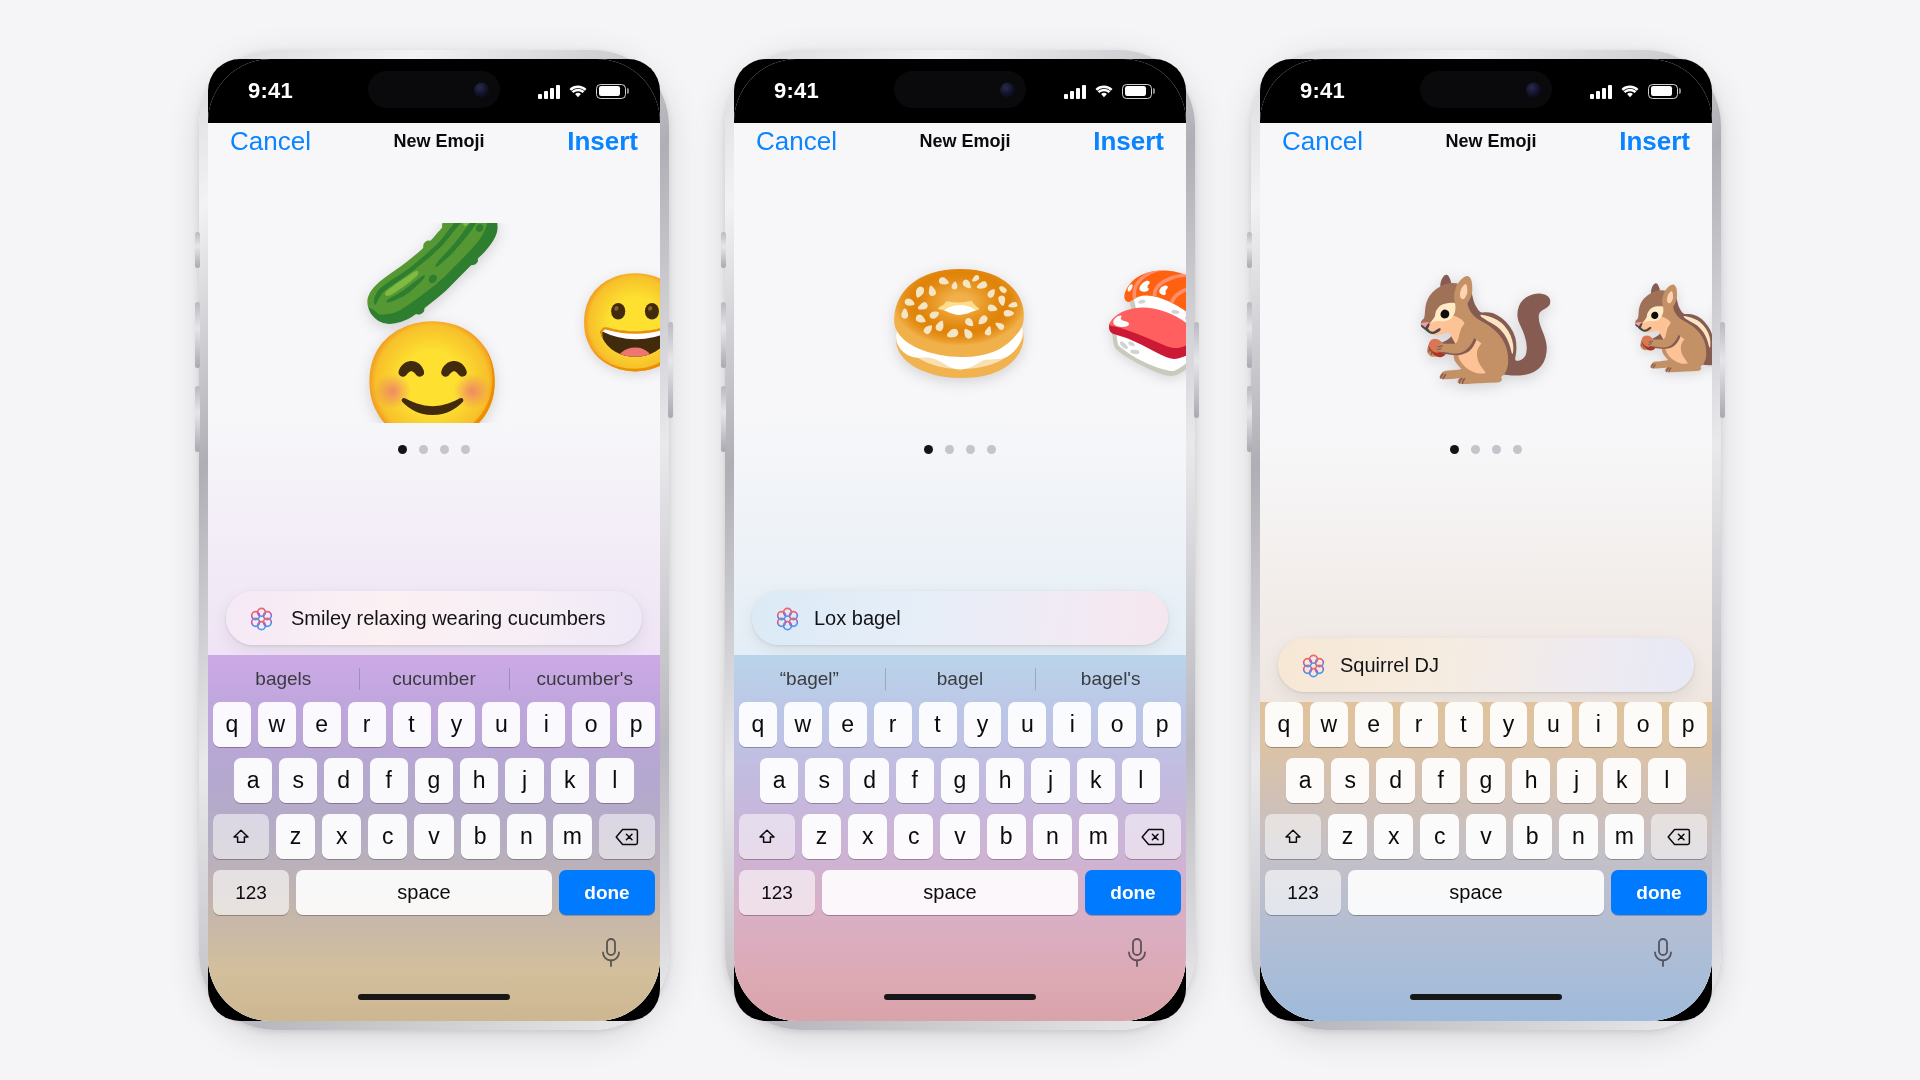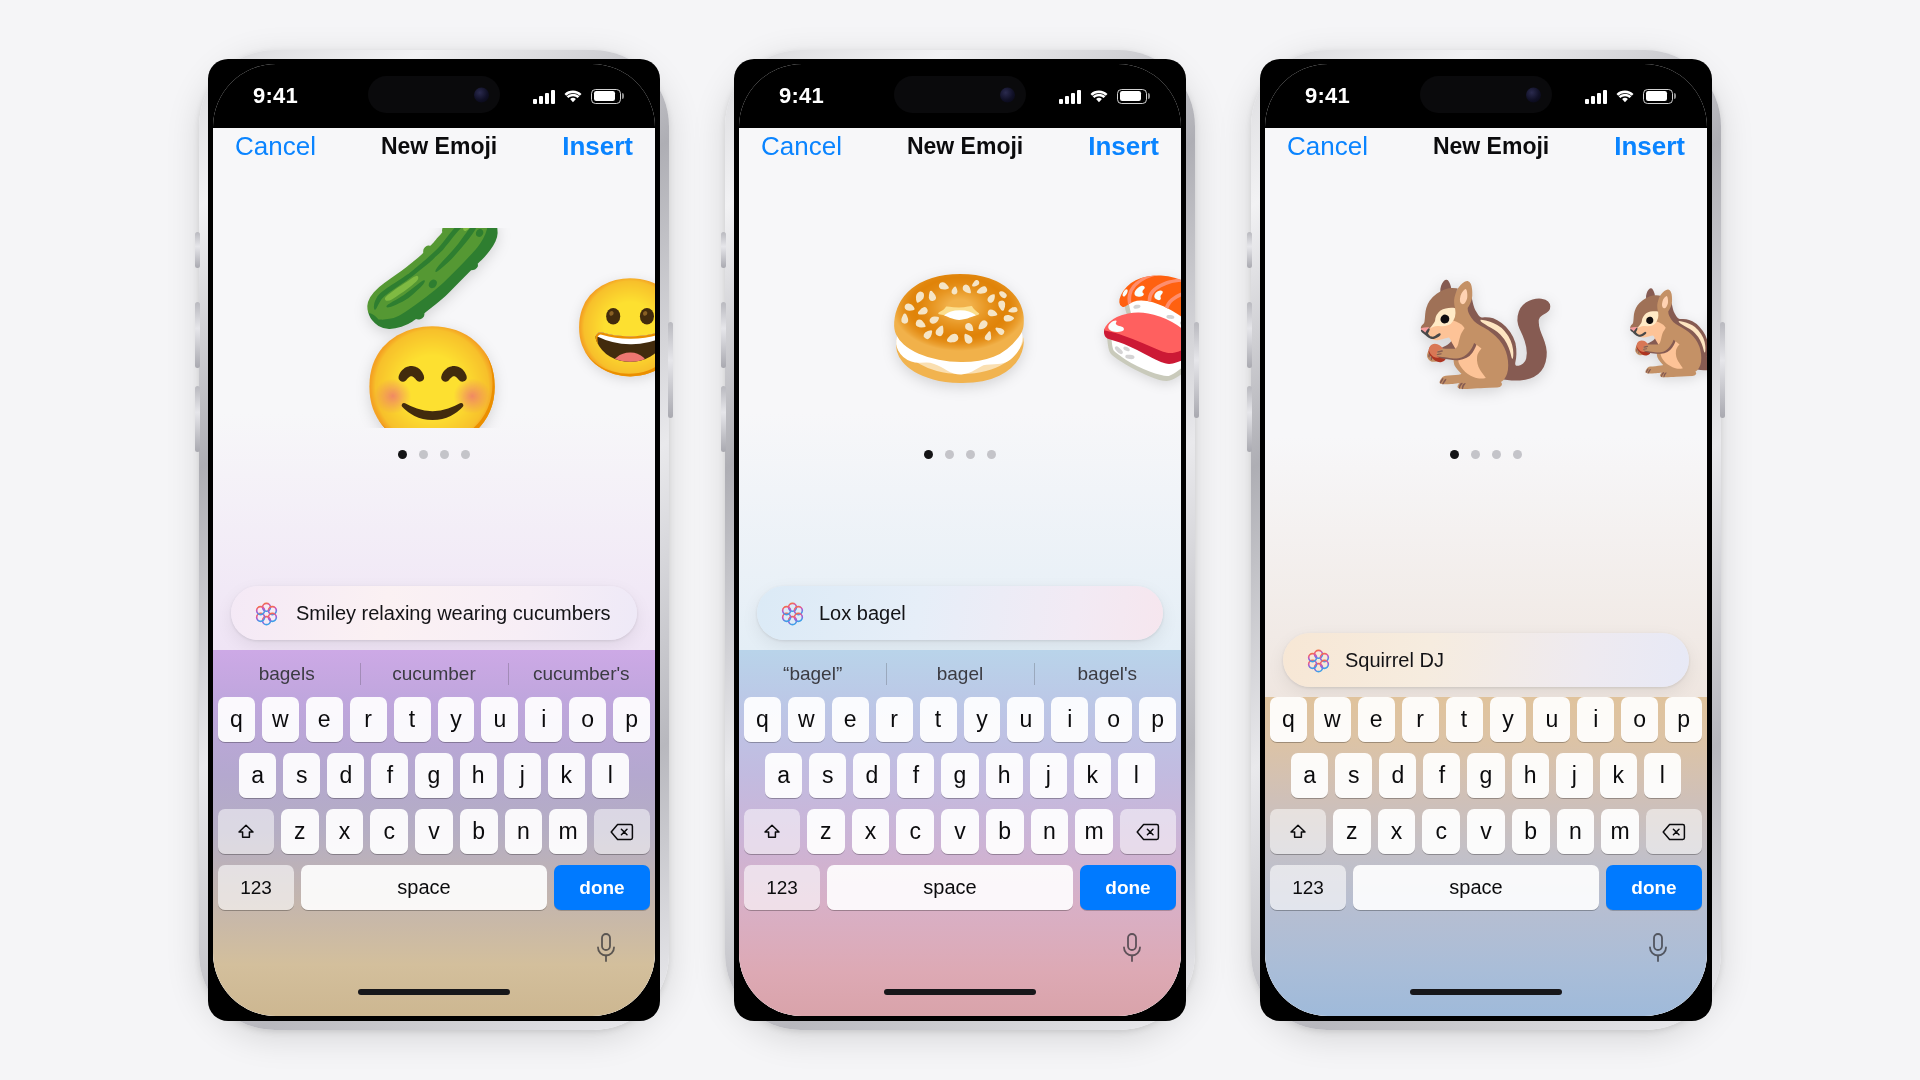--- a/index.html
+++ b/index.html
@@ -25,23 +25,22 @@
     height: 980px;
     border-radius: 76px;
     background: linear-gradient(145deg,#d9d9dc 0%,#f2f2f4 12%,#aeaeb4 32%,#e9e9ec 55%,#b8b8be 78%,#ededf0 100%);
     padding: 9px;
     box-shadow: 0 8px 34px rgba(0,0,0,.13), 0 2px 6px rgba(0,0,0,.10);
     flex: 0 0 auto;
   }
   .phone-inner {
     position: relative;
     width: 100%; height: 100%;
-    border-radius: 20px;
+    border-radius: 32px;
     background: #000;
-    padding: 5px;
     overflow: hidden;
   }
   .screen {
     position: relative;
     width: 100%; height: 100%;
     border-radius: 63px;
     overflow: hidden;
     background: #fff;
     display: flex;
     flex-direction: column;
@@ -124,21 +123,21 @@
     flex: 0 0 auto;
     height: 60px;
     display: flex;
     align-items: center;
     justify-content: space-between;
     padding: 0 22px;
     background: #f7f7f9;
   }
   .nav-act { font-size: 26px; color: #0a84ff; white-space: nowrap; }
   .nav-act.strong { font-weight: 600; }
-  .nav-title { font-size: 23px; font-weight: 600; color: #0b0b0d; }
+  .nav-title { font-size: 18px; font-weight: 600; color: #0b0b0d; }
 
   
   .canvas {
     position: relative;
     flex: 1 1 auto;
     background:
       linear-gradient(180deg,
         #f7f7f9 0%,
         #f7f7f9 52%,
         rgba(244,240,248,1) 68%,

